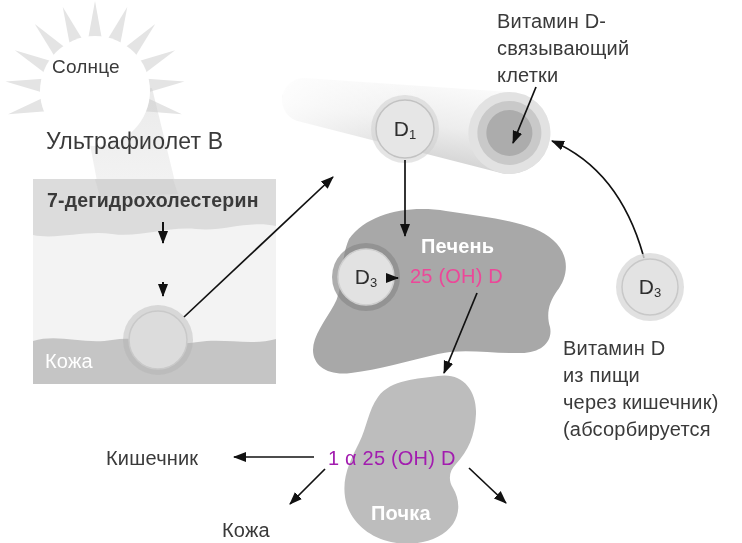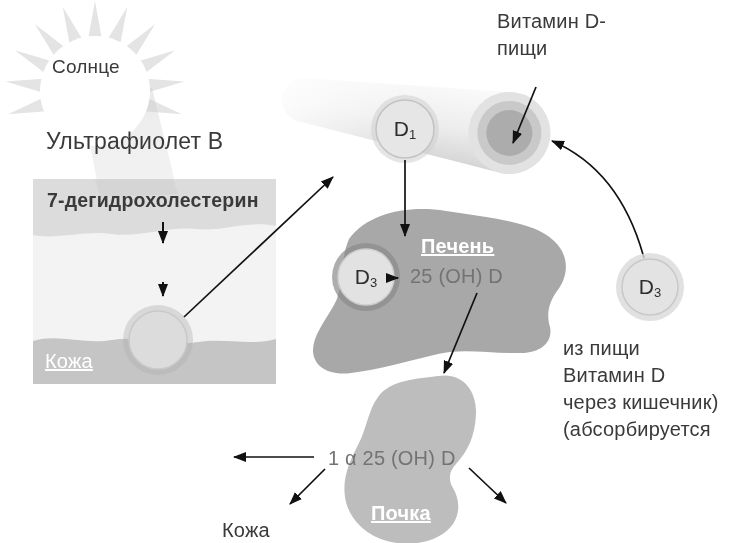--- a/index.html
+++ b/index.html
@@ -2,21 +2,21 @@
 <html><head>
 <meta charset="utf-8">
 <style>
   html,body{margin:0;padding:0;background:#fff;}
   .canvas{
     position:relative;width:742px;height:543px;background:#ffffff;
     font-family:"Liberation Sans",sans-serif;color:#3a3a3a;overflow:hidden;
   }
   .canvas svg{position:absolute;left:0;top:0;}
   .lbl{position:absolute;font-size:20px;line-height:1.2;letter-spacing:.2px;white-space:nowrap;}
-  .white{color:#ffffff;text-decoration:underline;}
+  .white{color:#ffffff;}
   .semibold{font-weight:bold;}
   .lines{position:absolute;font-size:20px;line-height:27px;letter-spacing:.2px;white-space:nowrap;}
   .dcirc{
     position:absolute;width:58px;height:58px;display:flex;align-items:center;justify-content:center;
     font-size:21px;color:#2e2e2e;letter-spacing:0;
   }
   .dsub{font-size:13px;transform:translateY(5px);}
   .sub3{font-size:13px;vertical-align:-4px;}
 </style>
 </head>
@@ -117,50 +117,52 @@
 
   
   <div class="lbl" style="left:52px;top:56px;font-size:19px;">Солнце</div>
   <div class="lbl" style="left:46px;top:128px;font-size:23px;">Ультрафиолет B</div>
 
   <div class="lbl" style="left:47px;top:189px;font-size:19.5px;font-weight:bold;">7-дегидрохолестерин</div>
   <div class="lbl white" style="left:45px;top:349px;">Кожа</div>
 
   <div class="lines" style="left:497px;top:8px;">
     <div>Витамин D-</div>
-    <div>пищи</div>
+    <div>связывающий</div>
+    <div>клетки</div>
   </div>
 
   <div class="dcirc" style="left:376px;top:100px;">
       <span>D</span>
       <span class="dsub">1</span>
     </div>
 
   <div class="lbl white semibold" style="left:421px;top:234px;">Печень</div>
   <div class="dcirc" style="left:337px;top:248px;">
       <span>D</span>
       <span class="dsub">3</span>
     </div>
-  <div class="lbl" style="left:410px;top:264px;color:#737373;">25 (OH) D</div>
+  <div class="lbl" style="left:410px;top:264px;color:#ec4899;">25 (OH) D</div>
 
   <circle></circle>
   <svg width="742" height="543" viewBox="0 0 742 543" style="pointer-events:none;">
     <circle cx="650" cy="287" r="34" fill="#dadada" opacity="0.8"></circle>
     <circle cx="650" cy="287" r="28" fill="#e3e3e3" stroke="#c8c8c8" stroke-width="1.5"></circle>
   </svg>
   <div class="dcirc" style="left:621px;top:258px;">
       <span>D</span>
       <span class="dsub">3</span>
     </div>
 
   <div class="lines" style="left:563px;top:335px;">
+    <div>Витамин D</div>
     <div>из пищи</div>
-    <div>Витамин D</div>
     <div>через кишечник)</div>
     <div>(абсорбируется</div>
   </div>
 
-  <div class="lbl" style="left:328px;top:446px;color:#737373;">1 α 25 (OH) D</div>
+  <div class="lbl" style="left:328px;top:446px;color:#a21caf;">1 α 25 (OH) D</div>
   <div class="lbl white semibold" style="left:371px;top:501px;">Почка</div>
 
+  <div class="lbl" style="left:106px;top:446px;">Кишечник</div>
   <div class="lbl" style="left:222px;top:518px;">Кожа</div>
 
 </div>
 
 </body></html>

